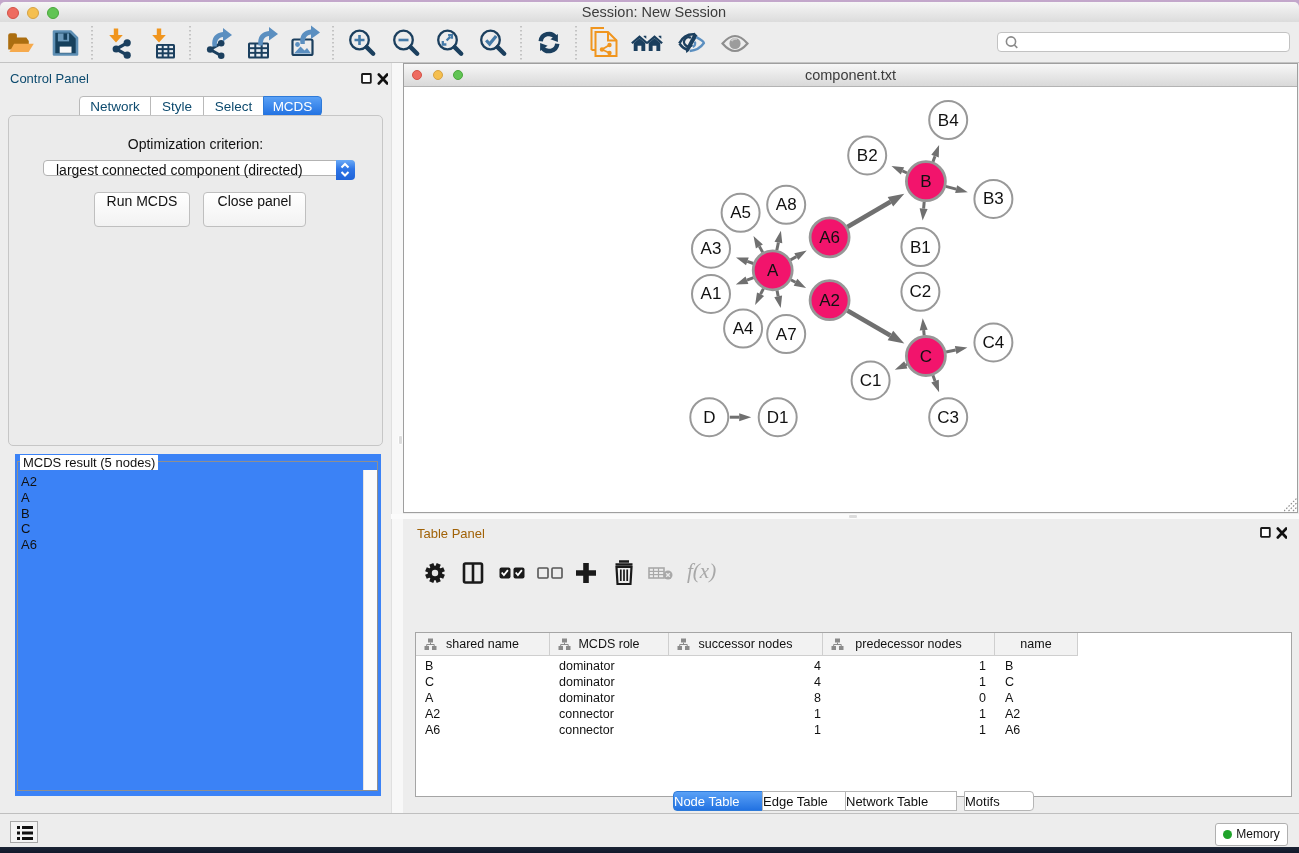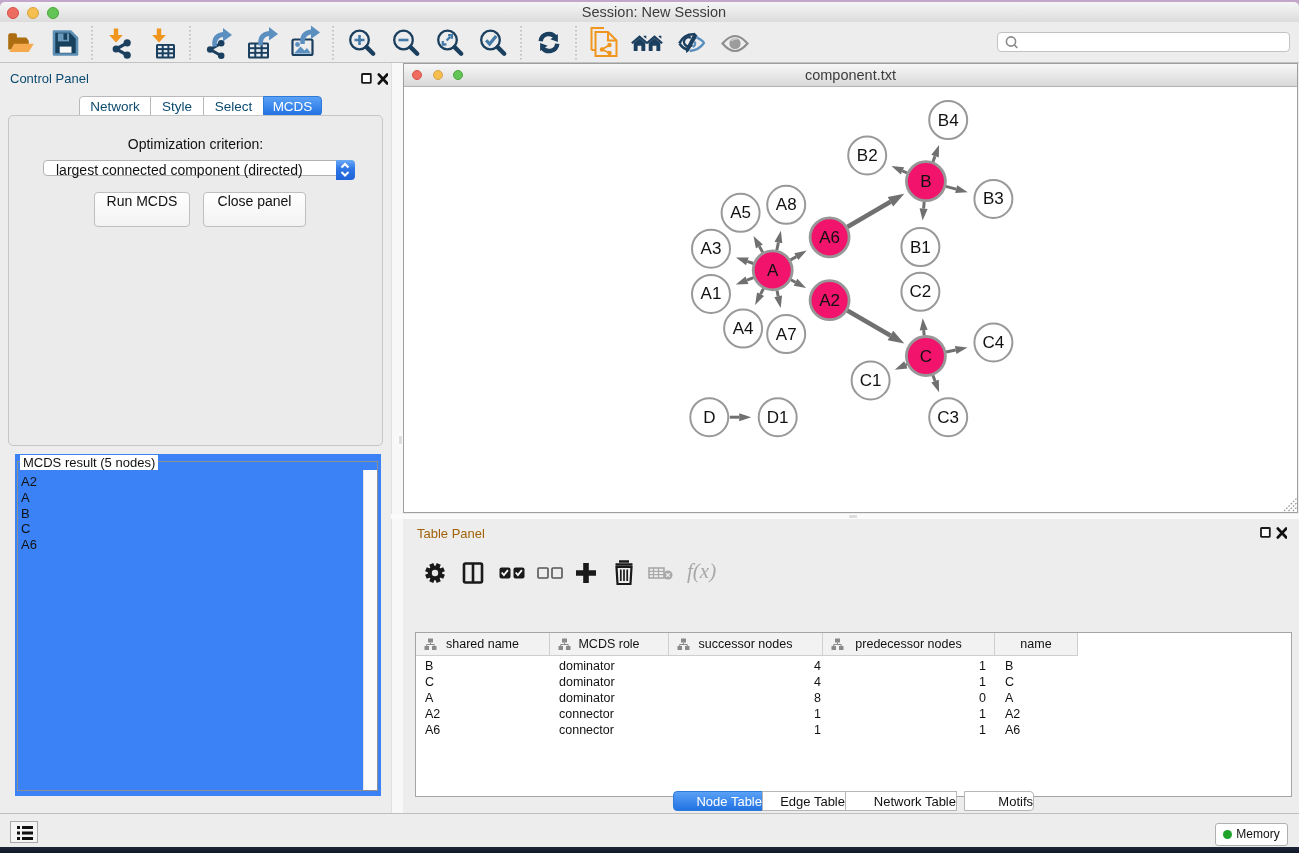--- a/index.html
+++ b/index.html
@@ -51,21 +51,21 @@
 #tpanel { left:403px; top:513px; width:896px; height:300px; background:#ededed; }
 #tpanel .ptitle { position:absolute; left:14px; top:13px; font-size:13px; color:#a16207; }
 #ttoolbar { position:absolute; left:12px; top:38px; width:872px; height:40px; }
 #ttable { position:absolute; left:12px; top:83px; width:877px; height:165px; background:#fff; border:1px solid #a5a5a5;margin-top:36px; }
 #thead { position:absolute; left:0; top:0; height:23px; background:#f2f2f2; border-bottom:1px solid #cfcfcf; }
 .thcell { position:absolute; top:0; height:23px; border-right:1px solid #cfcfcf; font-size:12.5px; color:#111; }
 .thcell span { display:block; text-align:center; line-height:23px; }
 .trow { position:absolute; left:0; height:16px; font-size:12.5px; color:#111; }
 .trow div { position:absolute; top:0; line-height:16px; }
 .btabs { position:absolute; }
-.btab { position:absolute; top:0; height:20px; background:#fff; border:1px solid #b6b6b6; font-size:13px; text-align:right; line-height:19px; color:#111; }
+.btab { position:absolute; top:0; height:20px; background:#fff; border:1px solid #b6b6b6; font-size:13px; text-align:left; line-height:19px; color:#111; }
 .btab.sel { background:linear-gradient(#5aa1f6,#2272e2); color:#fff; border-color:#2e7ad8; }
 
 
 #statusbar { left:0; top:813px; width:1299px; height:42px; background:#ededed; border-top:1px solid #bfbfbf; }
 #bottomstrip { left:0; top:847px; width:1299px; height:6px; background:linear-gradient(#1c2536,#11182a); }
 #memorybtn { position:absolute; right:11px; top:9px; width:73px; height:23px; background:#fff; border:1px solid #b0b0b0; border-radius:3px; font-size:12px; line-height:21px; text-align:center; color:#111; }
 #listbtn { position:absolute; left:10px; top:7px; width:28px; height:22px; background:#f4f4f4; border:1px solid #a8a8a8; }
 </style>
 </head>
 <body>

